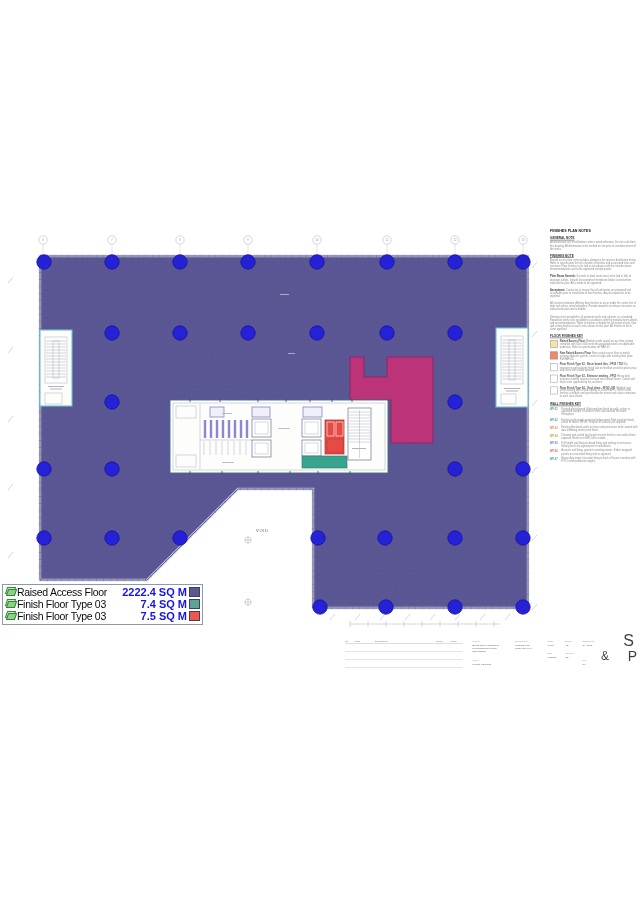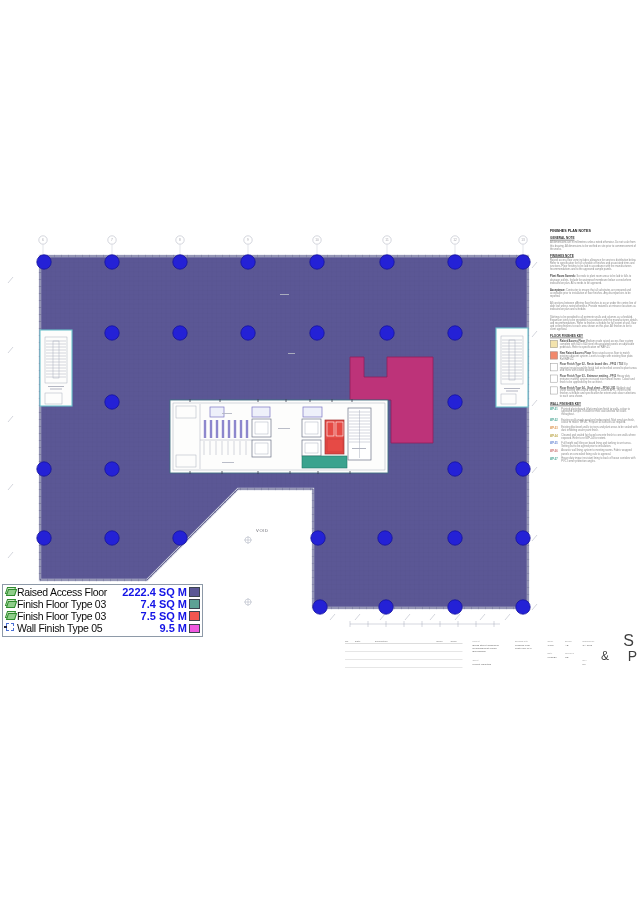--- a/index.html
+++ b/index.html
@@ -265,26 +265,20 @@
 
   <div class="lg-row">
     <span class="lg-icon icon-layer"></span>
     <span class="lg-label">Finish Floor Type 03</span>
     <span class="lg-value">7.5 SQ M</span>
     <span class="lg-swatch shape-square" style="background: rgb(242, 85, 79);"></span>
   </div>
 
 
 
-  <div class="lg-row">
-    <span class="lg-icon icon-bracket"></span>
-    <span class="lg-label">Wall Finish Type 05</span>
-    <span class="lg-value">9.5 M</span>
-    <span class="lg-swatch shape-square" style="background: rgb(239, 89, 224);"></span>
-  </div>
 
 </div>
 
 <div class="notes-wrap">
   <div class="notes">
     <div class="nt-title">FINISHES PLAN NOTES</div>
     <div id="note-sections">
   <div class="nt-sec">
     <div class="nt-head">GENERAL NOTE</div>
     <div class="nt-body"><span class="nt-lead"></span> <span>All dimensions are in millimetres unless noted otherwise. Do not scale from this drawing. All dimensions to be verified on site prior to commencement of the works.</span></div>

